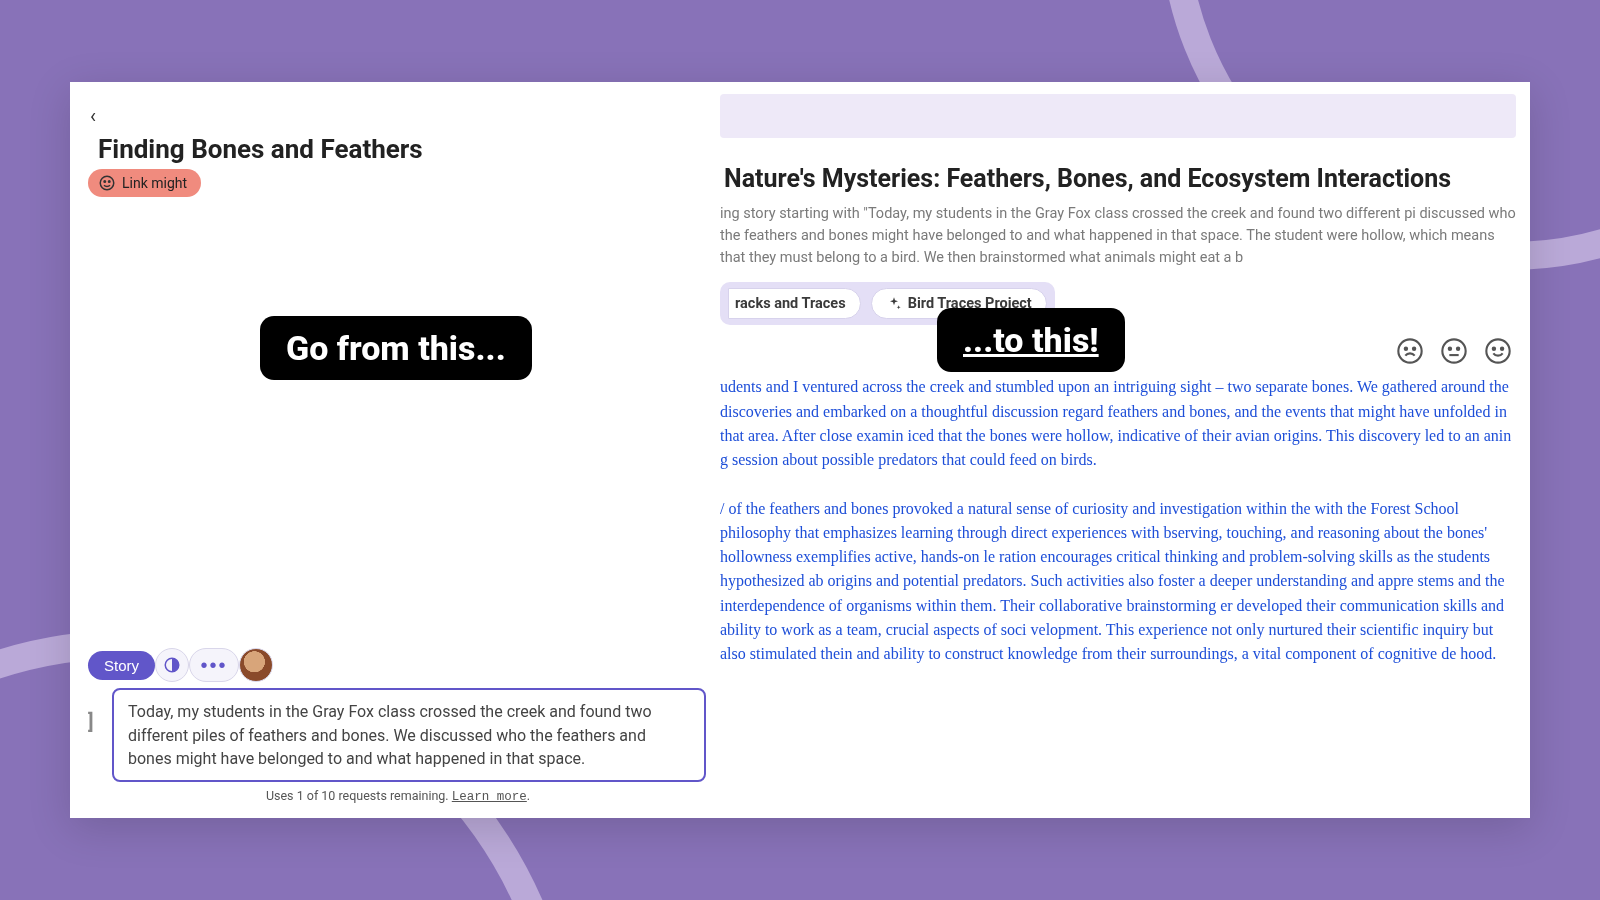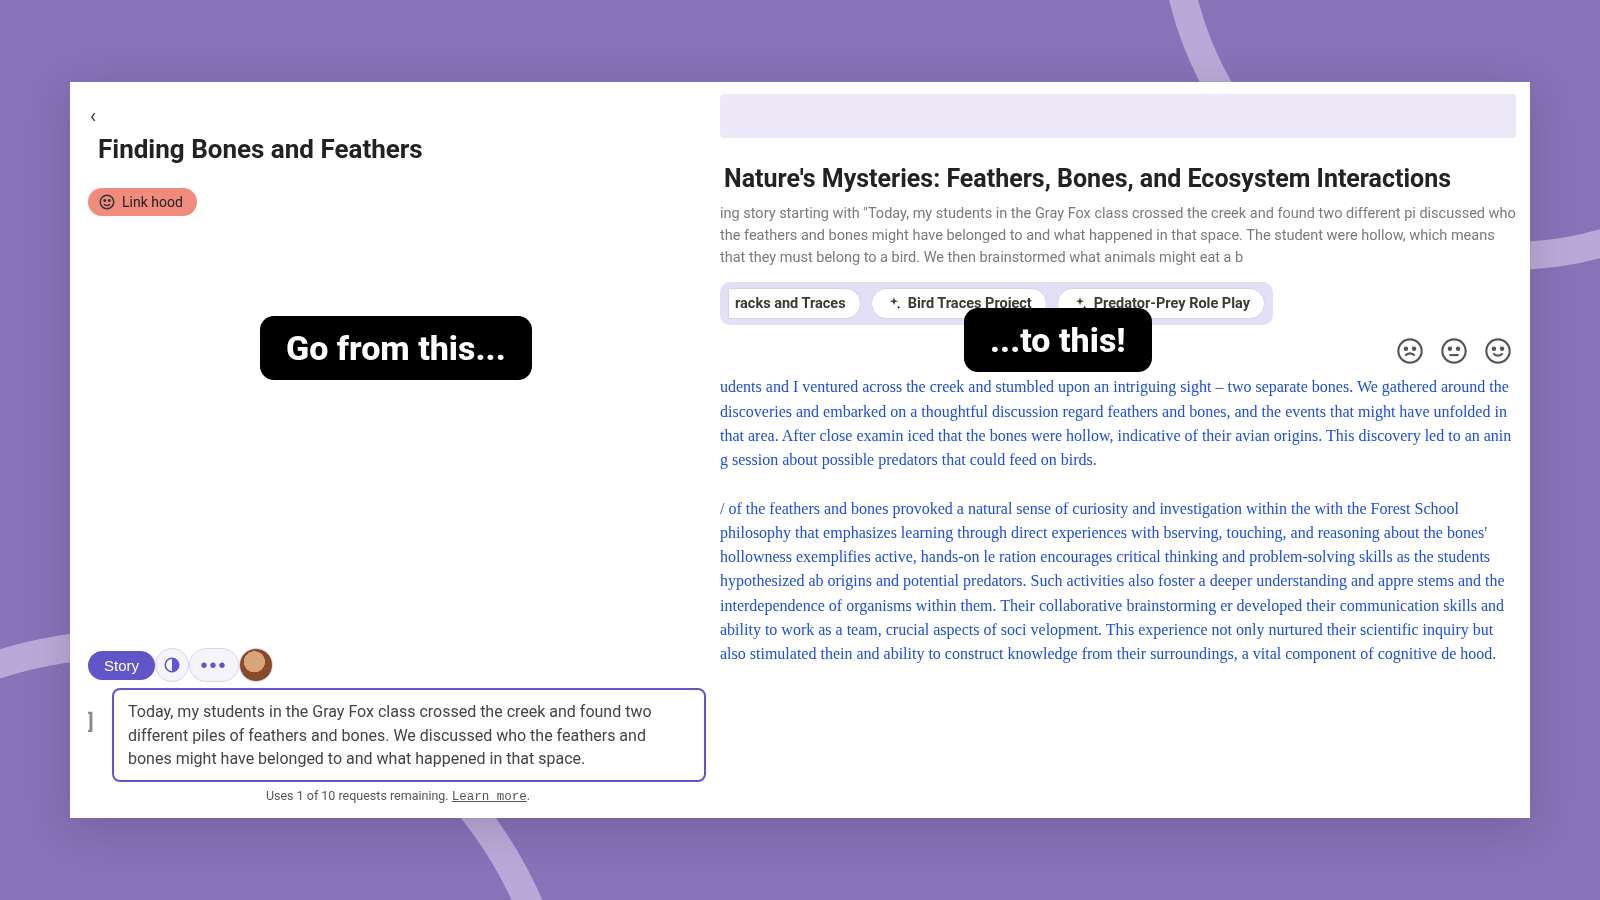--- a/index.html
+++ b/index.html
@@ -26,21 +26,21 @@
   
   .left {
     flex: 0 0 650px;
     position: relative;
     padding: 22px 12px 14px 18px;
     display: flex;
     flex-direction: column;
     overflow: hidden;
   }
   .back-arrow { font-size: 20px; color: #333; margin-left: 2px; margin-bottom: 6px; }
-  .left-title { font-size: 26px; font-weight: 700; color: #222; margin-left: 10px; margin-bottom: 24px; }
+  .left-title { font-size: 26px; font-weight: 700; color: #222; margin-left: 10px; margin-bottom: 5px; }
   .chip {
     display: inline-flex; align-items: center; gap: 6px;
     background: #f08b7e; color: #222; font-size: 14px;
     padding: 5px 14px 5px 10px; border-radius: 16px;
     margin-left: 0;
     width: max-content;
   }
   .chip svg { width: 18px; height: 18px; }
   .left-body { flex: 1; }
   
@@ -137,21 +137,21 @@
     <div class="back-arrow">‹</div>
     <div class="left-title">Finding Bones and Feathers</div>
     <div>
       <span class="chip">
         <svg viewBox="0 0 24 24" fill="none" stroke="#333" stroke-width="2">
             <circle cx="12" cy="12" r="9"></circle>
             <circle cx="9" cy="10" r="1" fill="#333"></circle>
             <circle cx="15" cy="10" r="1" fill="#333"></circle>
             <path d="M8 15c1 1 2.5 1.5 4 1.5s3-.5 4-1.5"></path>
           </svg>
-        <span>Link hood</span>
+        <span>Link might</span>
       </span>
     </div>
 
     <div class="left-body"></div>
 
     <div class="toolbar-row">
       <button class="story-btn">Story</button>
       <button class="circle-btn">
         <svg width="18" height="18" viewBox="0 0 24 24">
             <circle cx="12" cy="12" r="9" fill="none" stroke="#6156c9" stroke-width="2"></circle>
@@ -181,26 +181,20 @@
       <div class="pill-row">
         <span class="pill truncated">
           <span>racks and Traces</span>
         </span>
         <span class="pill">
           <svg class="sparkle" viewBox="0 0 24 24">
               <path d="M12 2l1.5 4.5L18 8l-4.5 1.5L12 14l-1.5-4.5L6 8l4.5-1.5zM19 14l.8 2.2L22 17l-2.2.8L19 20l-.8-2.2L16 17l2.2-.8z"></path>
             </svg>
           <span>Bird Traces Project</span>
         </span>
-        <span class="pill">
-          <svg class="sparkle" viewBox="0 0 24 24">
-              <path d="M12 2l1.5 4.5L18 8l-4.5 1.5L12 14l-1.5-4.5L6 8l4.5-1.5zM19 14l.8 2.2L22 17l-2.2.8L19 20l-.8-2.2L16 17l2.2-.8z"></path>
-            </svg>
-          <span>Predator-Prey Role Play</span>
-        </span>
       </div>
 
       <div class="feedback-row">
         <svg class="face" viewBox="0 0 24 24" fill="none" stroke="currentColor" stroke-width="1.8">
             <circle cx="12" cy="12" r="10"></circle>
             <circle cx="8.5" cy="10" r="1" fill="currentColor"></circle>
             <circle cx="15.5" cy="10" r="1" fill="currentColor"></circle>
             <path d="M8 16c1-1.3 2.5-2 4-2s3 .7 4 2"></path>
           </svg>
         <svg class="face" viewBox="0 0 24 24" fill="none" stroke="currentColor" stroke-width="1.8">
@@ -218,15 +212,15 @@
       </div>
 
       <div class="gen-text">
         <p>udents and I ventured across the creek and stumbled upon an intriguing sight – two separate bones. We gathered around the discoveries and embarked on a thoughtful discussion regard feathers and bones, and the events that might have unfolded in that area. After close examin iced that the bones were hollow, indicative of their avian origins. This discovery led to an anin g session about possible predators that could feed on birds.</p>
         <p>/ of the feathers and bones provoked a natural sense of curiosity and investigation within the with the Forest School philosophy that emphasizes learning through direct experiences with bserving, touching, and reasoning about the bones' hollowness exemplifies active, hands-on le ration encourages critical thinking and problem-solving skills as the students hypothesized ab origins and potential predators. Such activities also foster a deeper understanding and appre stems and the interdependence of organisms within them. Their collaborative brainstorming er developed their communication skills and ability to work as a team, crucial aspects of soci velopment. This experience not only nurtured their scientific inquiry but also stimulated thein and ability to construct knowledge from their surroundings, a vital component of cognitive de hood.</p>
       </div>
     </div>
   </div>
 
   <div class="callout" style="left:190px; top:234px;">Go from this...</div>
-  <div class="callout" style="left:894px; top:226px;">...to this!</div>
+  <div class="callout" style="left:867px; top:226px;text-decoration:underline;">...to this!</div>
 
 </div>
 
 </body></html>

